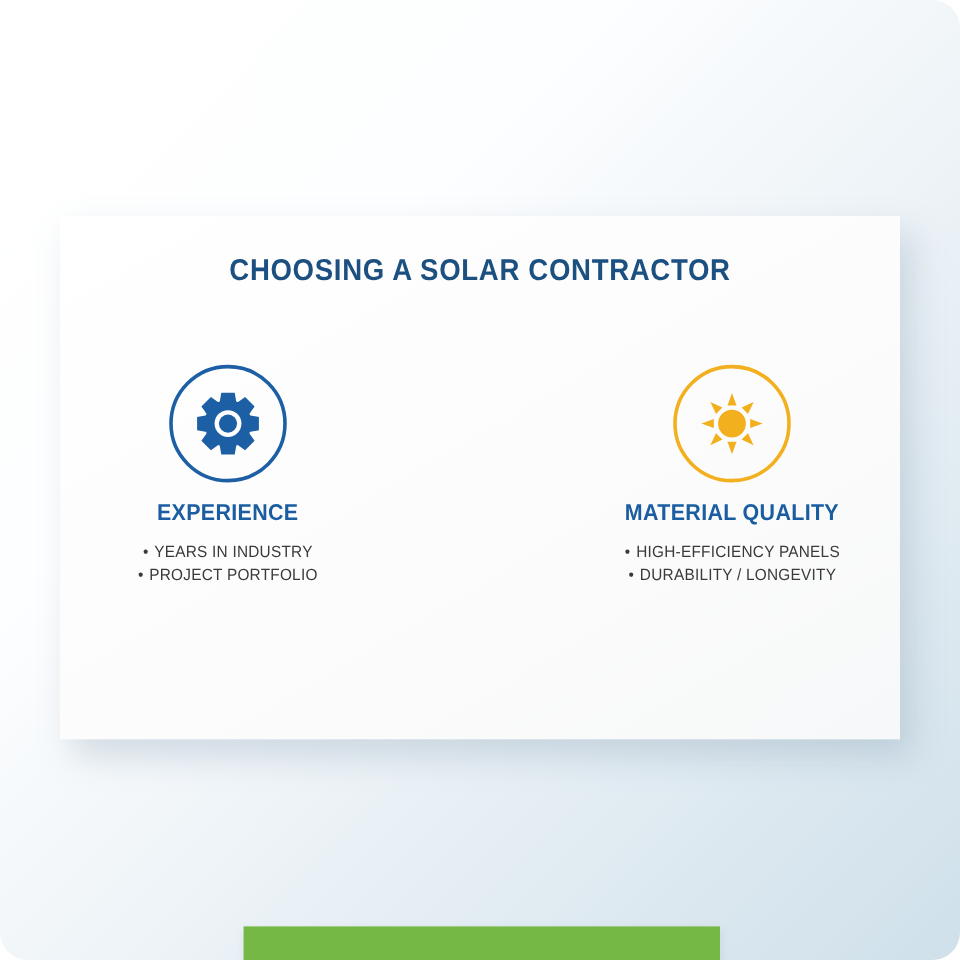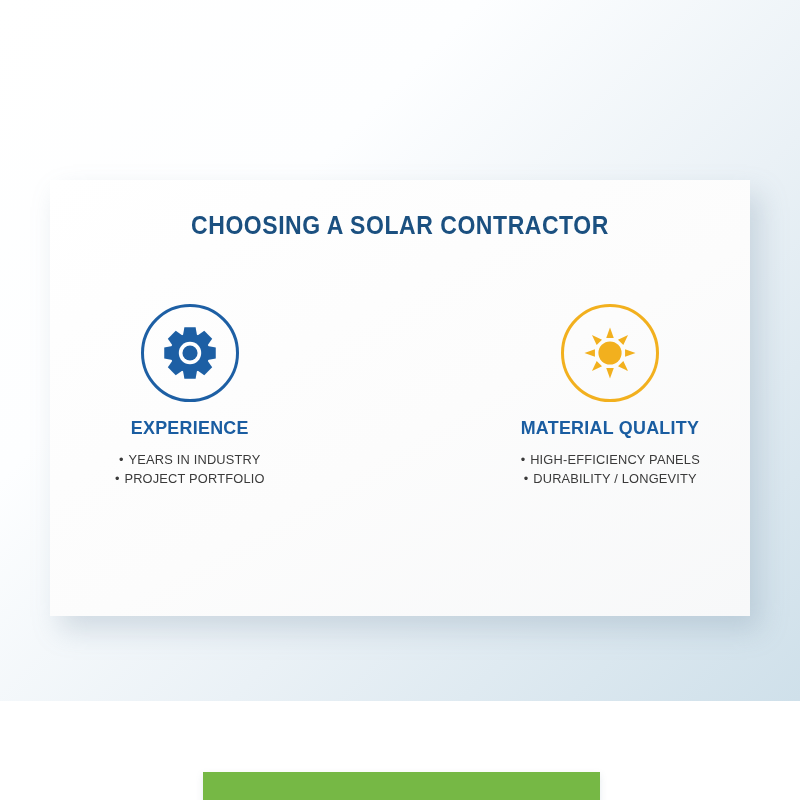--- a/index.html
+++ b/index.html
@@ -10,22 +10,23 @@
     width: 800px;
     height: 800px;
     overflow: hidden;
     font-family: "Liberation Sans", sans-serif;
     background: #ffffff;
   }
 
   #stage {
     position: relative;
     width: 800px;
-    height: 701px;
+    height: 800px;
     background: linear-gradient(135deg, #ffffff 0%, #fdfeff 32%, #eaf1f6 62%, #cfe0ea 100%);
+    border-radius: 23px;
   }
 
   
   #card {
     position: absolute;
     left: 50px;
     top: 180px;
     width: 700px;
     height: 436px;
     background: #fbfbfb;

